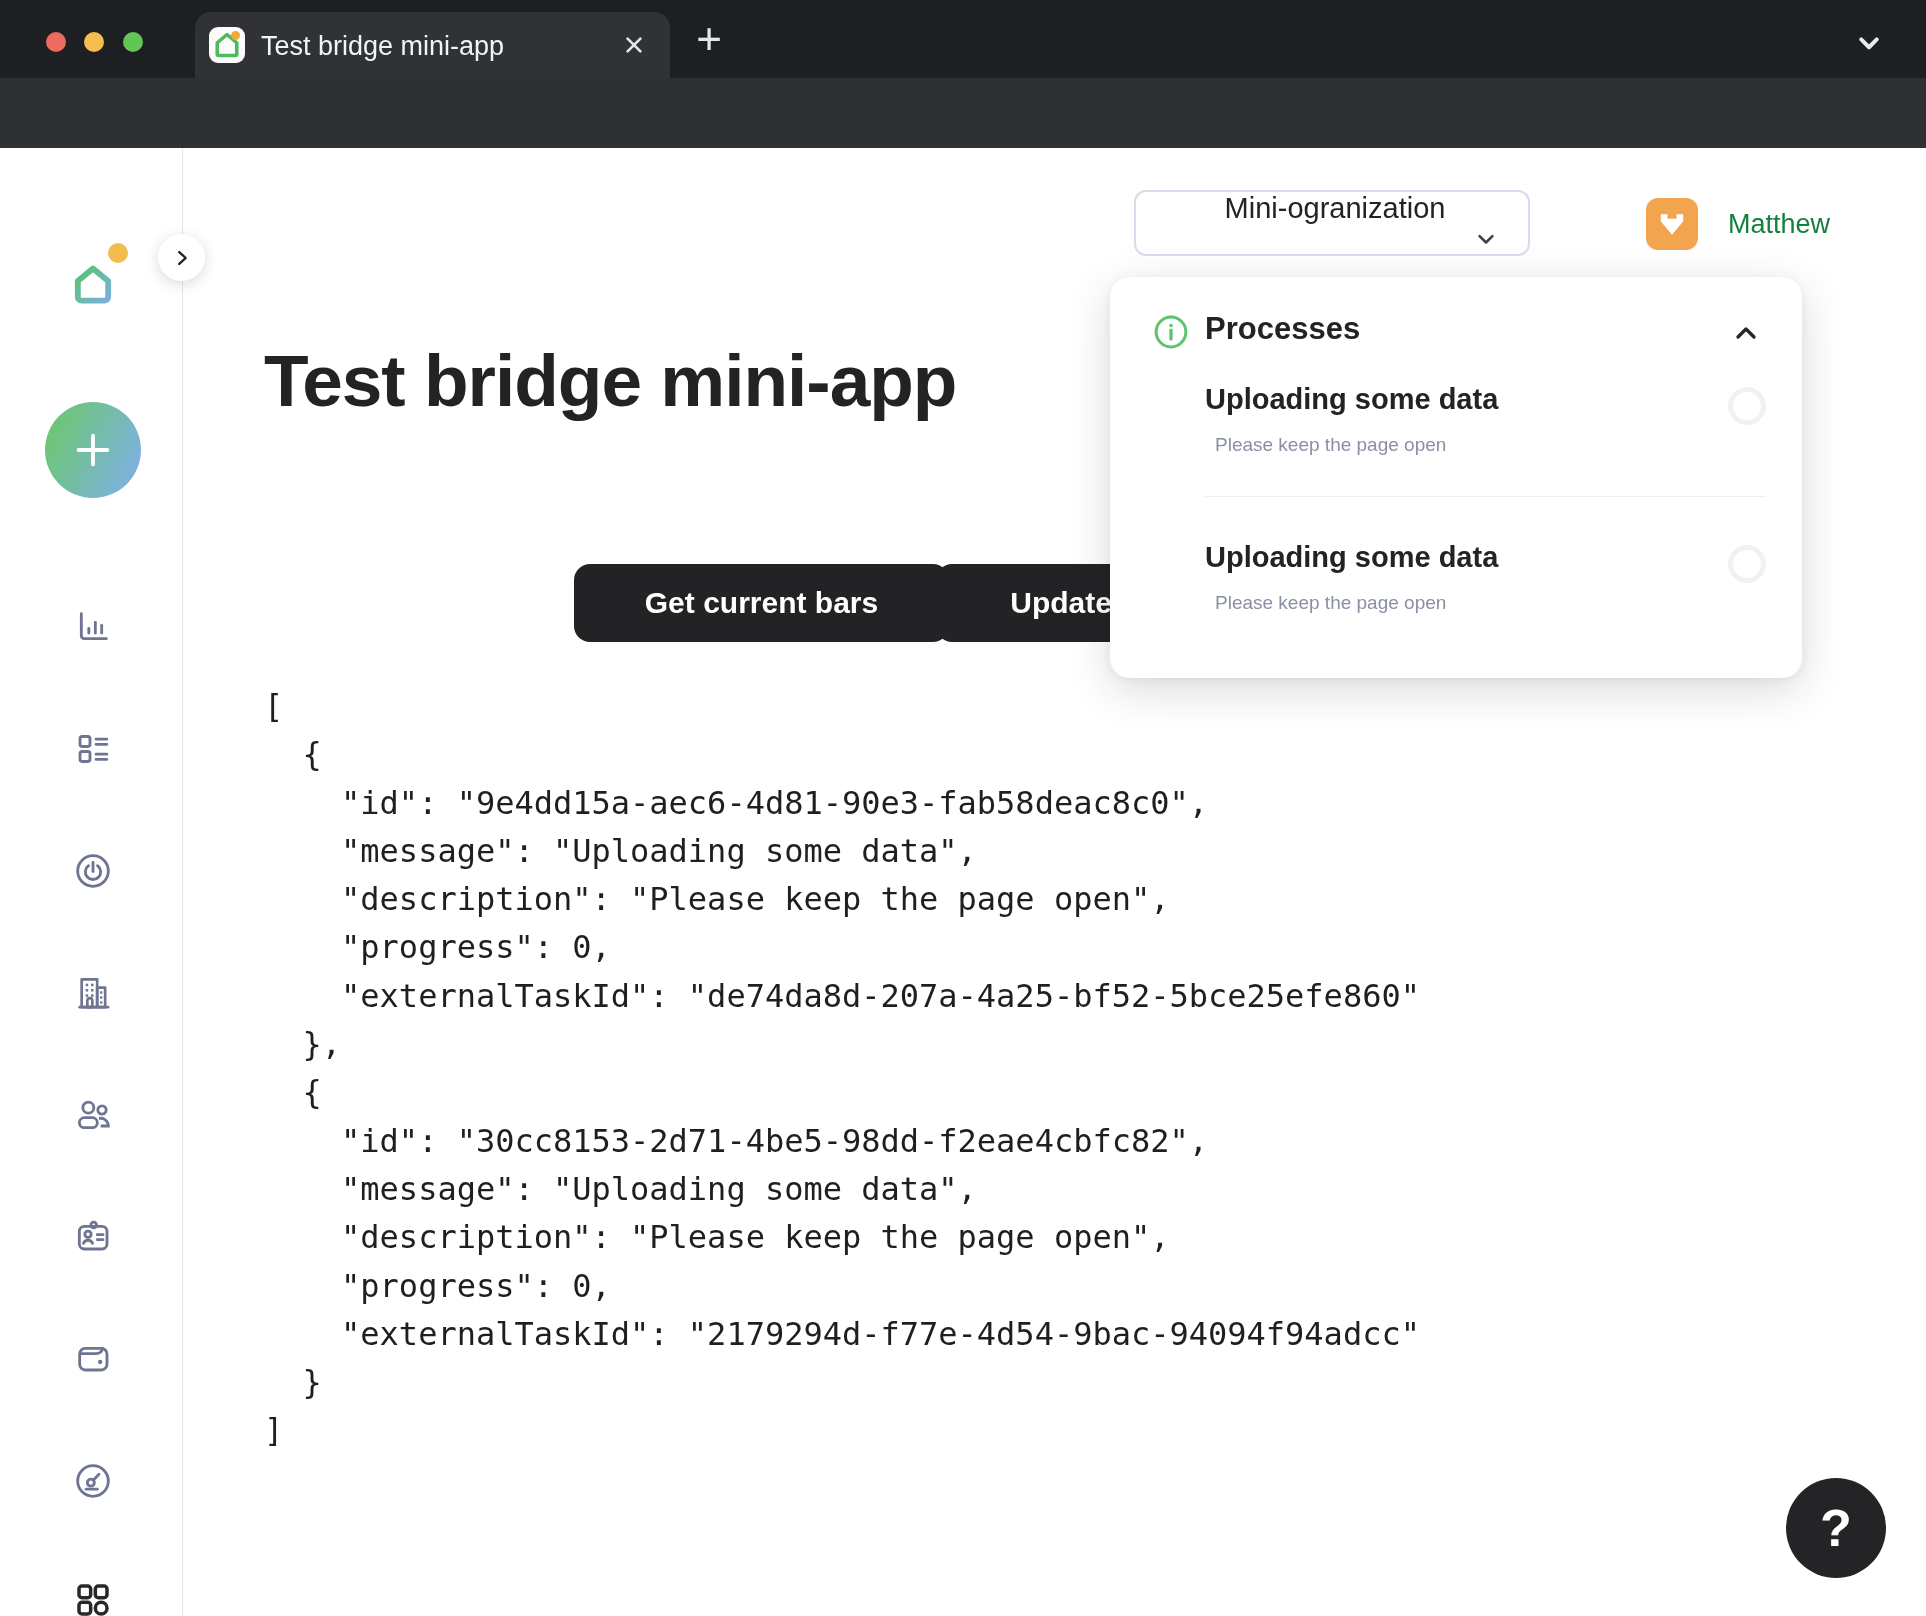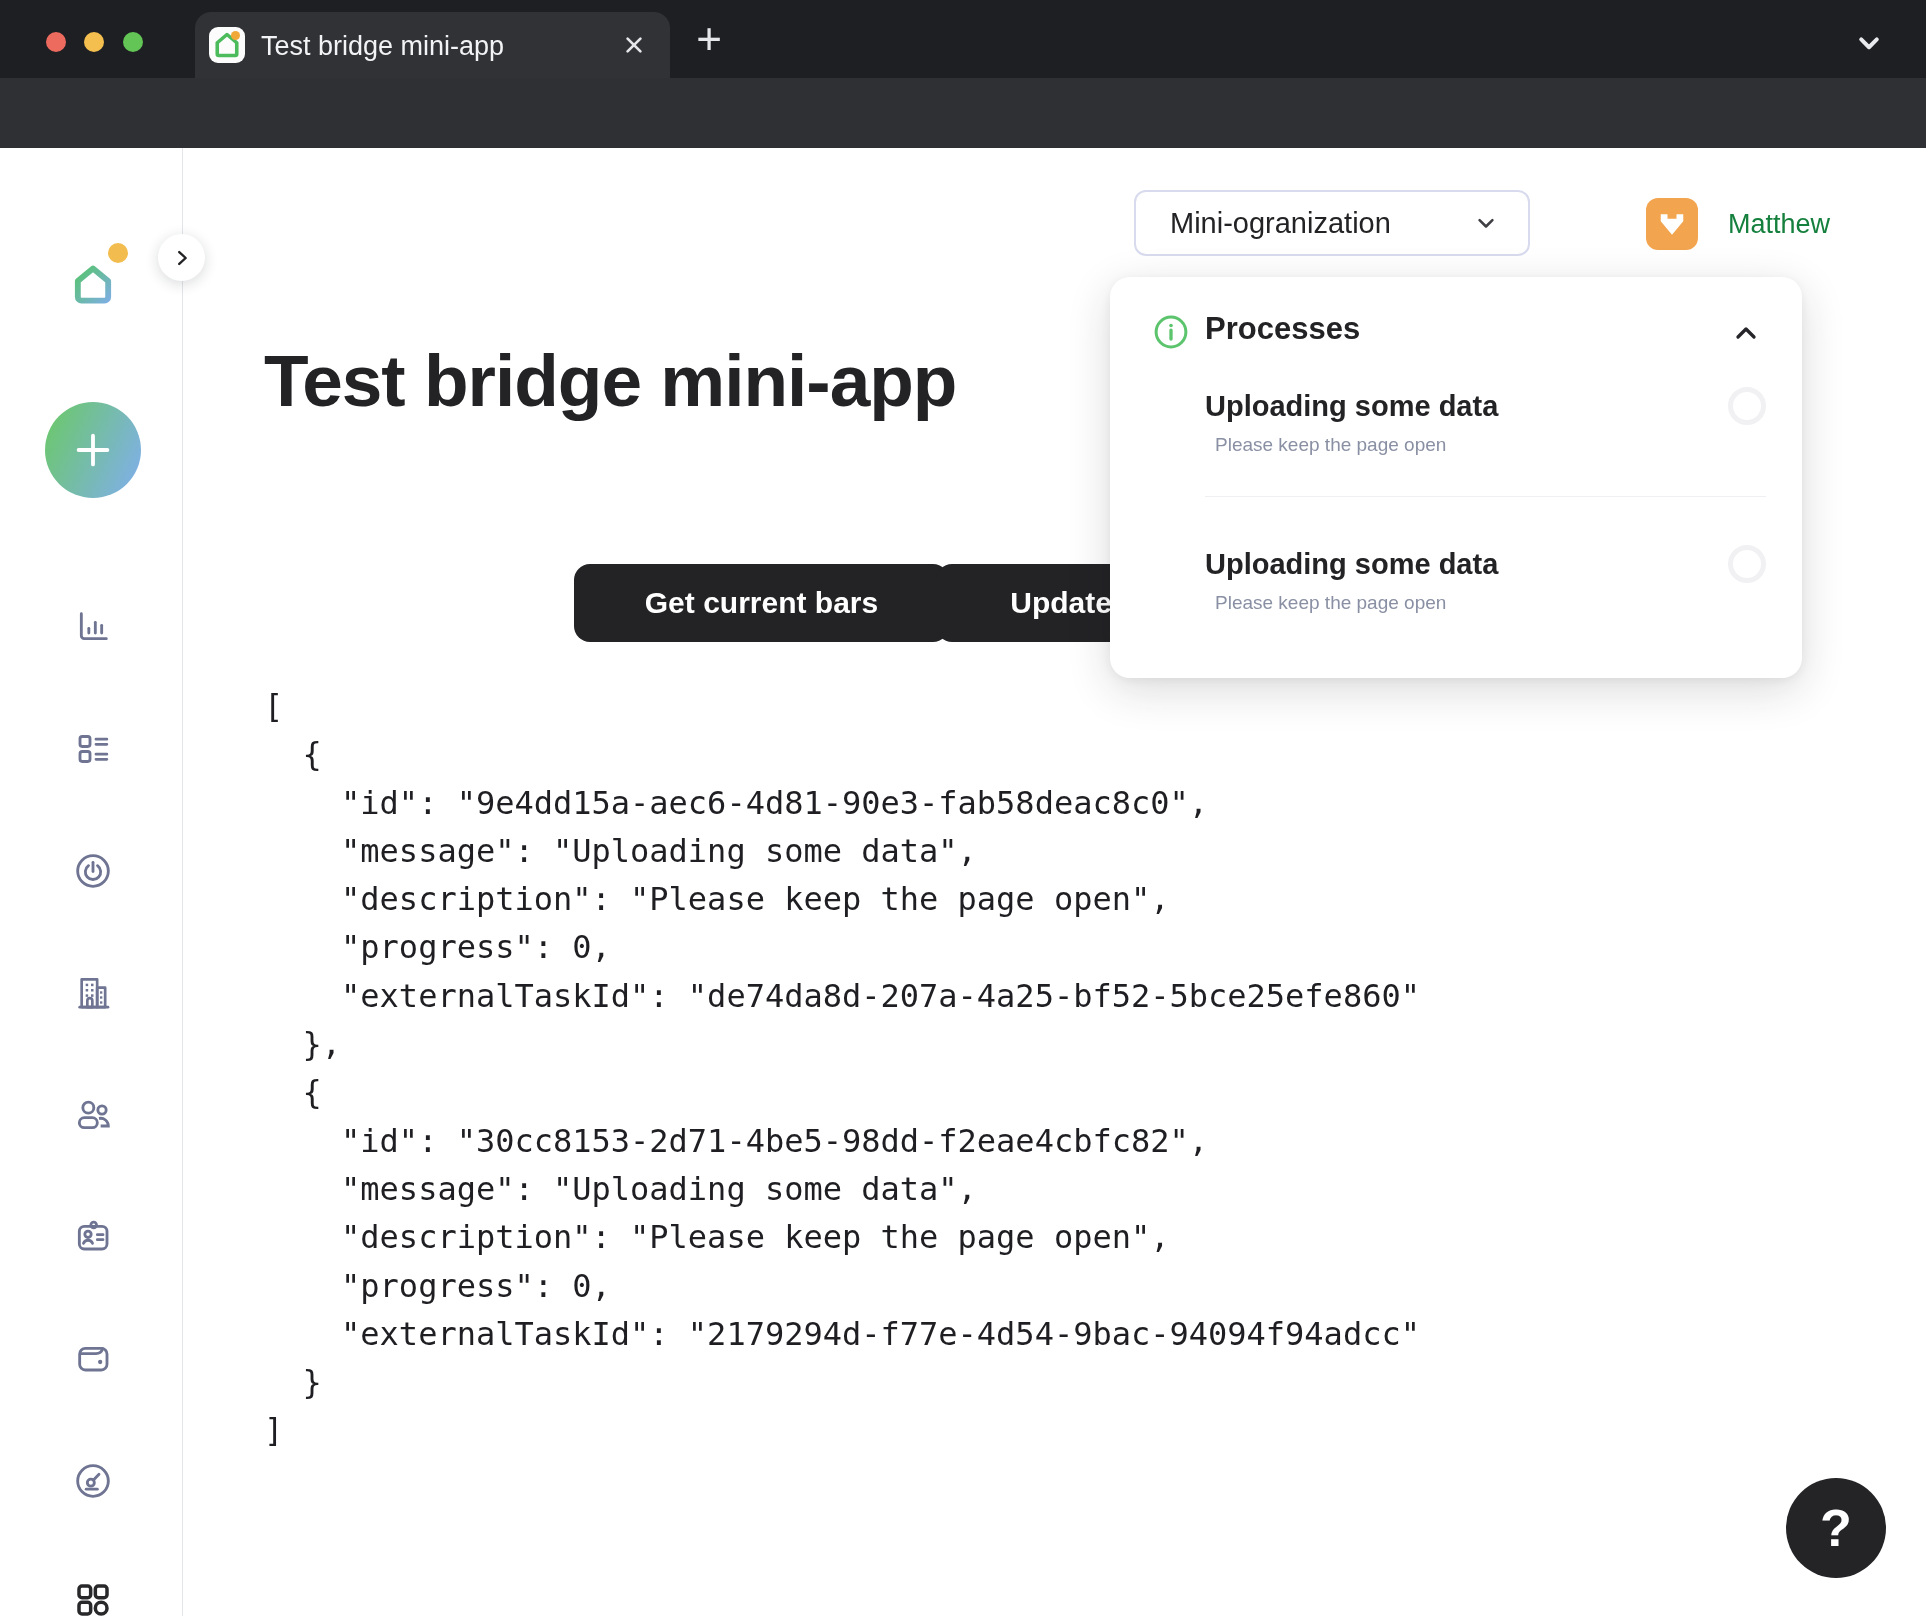--- a/index.html
+++ b/index.html
@@ -34,42 +34,42 @@
   
   .page { position:absolute; left:0; top:148px; width:1926px; height:1468px; background:#fff; }
   .sidebar { position:absolute; left:0; top:148px; width:183px; height:1468px; background:#fff; border-right:1px solid #E3E5EB; }
   .logo { position:absolute; left:67px; top:259px; }
   .logo-dot { position:absolute; left:108px; top:243px; width:20px; height:20px; border-radius:50%; background:#F2BD4E; }
   .expand-btn { position:absolute; left:158px; top:234px; width:47px; height:47px; border-radius:50%; background:#fff; box-shadow:0 3px 14px rgba(20,24,40,.16); display:flex; align-items:center; justify-content:center; z-index:5; }
   .plus-btn { position:absolute; left:45px; top:402px; width:96px; height:96px; border-radius:50%; background:linear-gradient(115deg,#6CC76F 8%,#7FB0E5 92%); display:flex; align-items:center; justify-content:center; }
   .navicon { position:absolute; left:73px; width:40px; height:40px; color:#6E7492; }
   .navicon.dark { color:#28282B; }
 
-  .org-select { position:absolute; left:1134px; top:190px; width:396px; height:66px; border:2px solid #D8DAEE; border-radius:12px; background:#fff; display:flex; align-items:center; padding:0 28px 0 34px; }
+  .org-select { position:absolute; left:1134px; top:190px; width:396px; height:66px; border:2px solid #D8DAEE; border-radius:12px; background:#fff; display:flex; align-items:center; padding:0 28px 0 34px;flex-direction:column; }
   .org-label { font-size:29px; color:#232326; }
   .org-chevron { margin-left:auto; }
   .user-chip { position:absolute; left:1646px; top:198px; display:flex; align-items:center; gap:30px; }
   .user-avatar { width:52px; height:52px; border-radius:12px; background:#F3A44F; display:flex; align-items:center; justify-content:center; }
   .user-name { font-size:27px; color:#15803d; }
 
   .page-title { position:absolute; left:264px; top:338px; font-size:73px; line-height:86px; font-weight:700; color:#232326; letter-spacing:-1px; white-space:nowrap; }
 
   .btn-row-btn { position:absolute; top:564px; height:78px; background:#232326; border:none; border-radius:16px; color:#fff; font-size:30px; font-weight:600; font-family:"Liberation Sans", sans-serif; display:flex; align-items:center; justify-content:center; z-index:1; }
   .btn1 { left:264px; width:277px; }
   .btn2 { left:574px; width:375px; }
   .btn3 { left:936px; width:322px; }
 
   .json-out { position:absolute; left:264px; top:682px; font-family:"DejaVu Sans Mono", monospace; font-size:32px; line-height:48.3px; color:#1F1F23; white-space:pre; z-index:0; }
 
   
   .popup { position:absolute; left:1110px; top:277px; width:692px; height:401px; background:#fff; border-radius:20px; box-shadow:0 12px 44px rgba(31,33,40,.16), 0 2px 10px rgba(31,33,40,.06); z-index:20; }
   .popup-info-icon { position:absolute; left:42px; top:36px; }
   .popup-title { position:absolute; left:95px; top:34px; font-size:31px; font-weight:700; color:#232326; }
   .popup-collapse { position:absolute; right:40px; top:40px; }
-  .proc-title { position:absolute; left:95px; font-size:29px; font-weight:600; color:#232326;margin-top:7px; }
+  .proc-title { position:absolute; left:95px; font-size:29px; font-weight:600; color:#232326; }
   .proc-desc { position:absolute; left:105px; font-size:19px; color:#8A90A4; }
   .spinner { position:absolute; right:36px; width:38px; height:38px; border:5px solid #F1F1F4; border-radius:50%; }
   .popup-divider { position:absolute; left:95px; right:36px; top:219px; height:1px; background:#EFEFF3; }
 
   .help-fab { position:absolute; left:1786px; top:1478px; width:100px; height:100px; border-radius:50%; background:#242427; display:flex; align-items:center; justify-content:center; color:#fff; font-size:52px; font-weight:700; z-index:30; }
 </style>
 </head>
 <body>
 
 <div class="screen">

